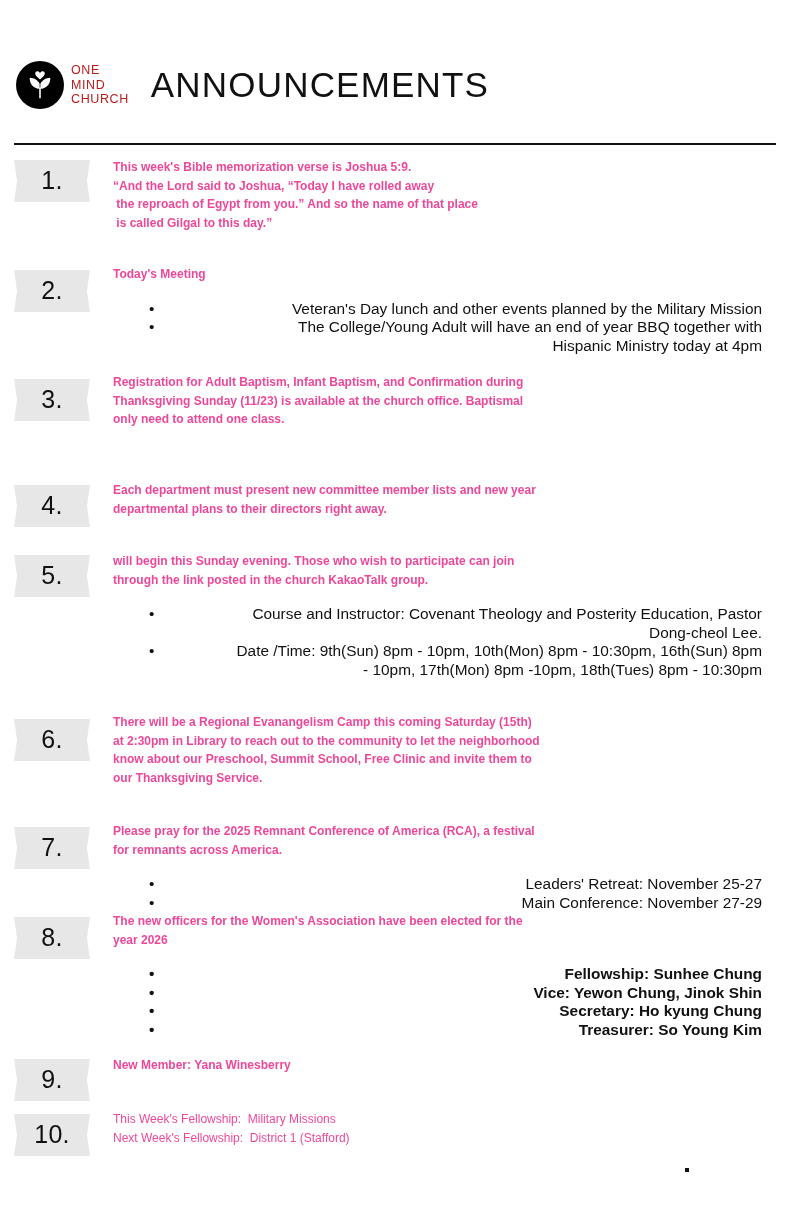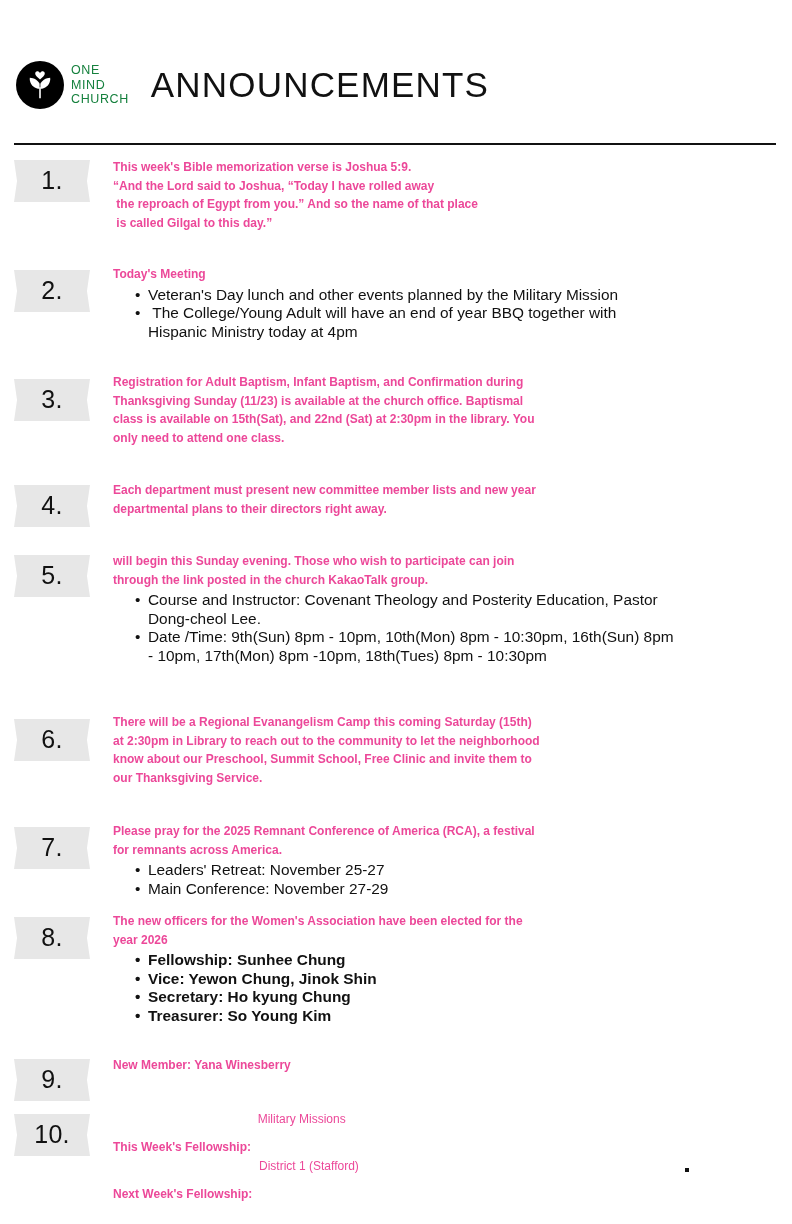--- a/index.html
+++ b/index.html
@@ -46,21 +46,21 @@
     margin-left: 7px;
     display: flex;
     flex-direction: column;
     justify-content: center;
     line-height: 1.18;
   }
   .logo-words span {
     font-size: 12.5px;
     letter-spacing: 0.6px;
     font-weight: 400;
-    color: #15803d;
+    color: #b91c1c;
     font-family: "Liberation Sans", sans-serif;
   }
   .page-title {
     font-size: 35px;
     font-weight: 400;
     letter-spacing: 1.2px;
     margin-left: 22px;
     color: #111111;
     white-space: nowrap;
     font-family: "Liberation Sans", sans-serif;
@@ -113,41 +113,42 @@
   }
   .line {
     font-size: 12px;
     line-height: 18.6px;
     color: #ec4899;
     white-space: pre-wrap;
   }
   .b { font-weight: bold; }
 
   ul.blist {
-    margin: 2px;
+    margin: 16px;
     padding: 0 0 0 20px;
     list-style: none;
+    text-align: right;
   }
   ul.blist li {
     font-size: 15.4px;
     line-height: 18.6px;
     position: relative;
     padding-left: 13px;
     white-space: pre-wrap;
   }
   ul.blist li::before {
     content: "\2022";
     position: absolute;
     left: 0;
     top: 0;
   }
   ul.blist li.bold { font-weight: bold; }
 
   .kv { display: flex; }
-  .kv .k { font-weight: bold; white-space: pre; margin-top: 28px; }
+  .kv .k { font-weight: normal; white-space: pre; }
   .kv .v { font-weight: normal; white-space: pre; }
 
   .stray-dot {
     position: absolute;
     left: 685px;
     top: 1168px;
     width: 4px;
     height: 4px;
     background: #111111;
   }
@@ -202,21 +203,20 @@
   </div>
 </div>
 
 <div class="item" style="top:373px">
   <div class="badge" style="top:6px">
     <span class="badge-num">3.</span>
   </div>
   <div class="body" style="top:0">
     <div class="line b">Registration for Adult Baptism, Infant Baptism, and Confirmation during</div>
     <div class="line b">Thanksgiving Sunday (11/23) is available at the church office. Baptismal</div>
-    <div class="line b">class is available on 15th(Sat), and 22nd (Sat) at 2:30pm in the library. You</div>
     <div class="line b">only need to attend one class.</div>
   </div>
 </div>
 
 <div class="item" style="top:481px">
   <div class="badge" style="top:4px">
     <span class="badge-num">4.</span>
   </div>
   <div class="body" style="top:0">
     <div class="line b">Each department must present new committee member lists and new year</div>

